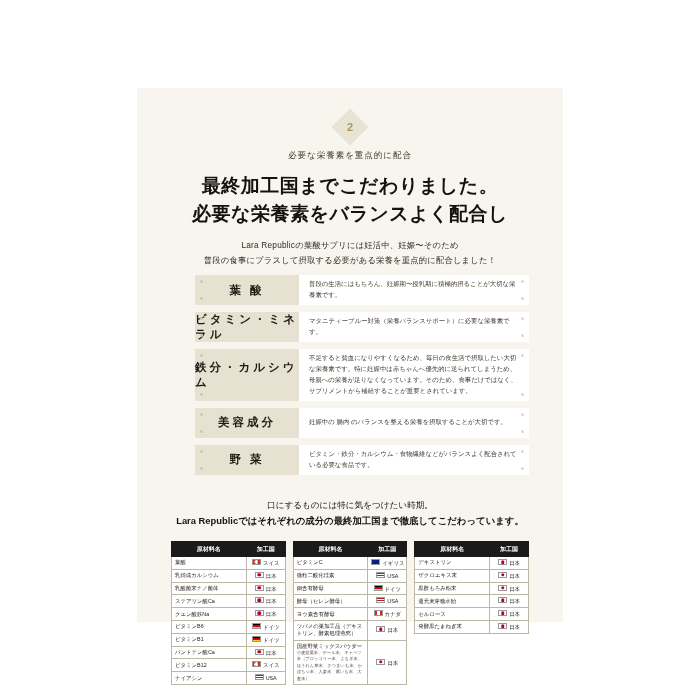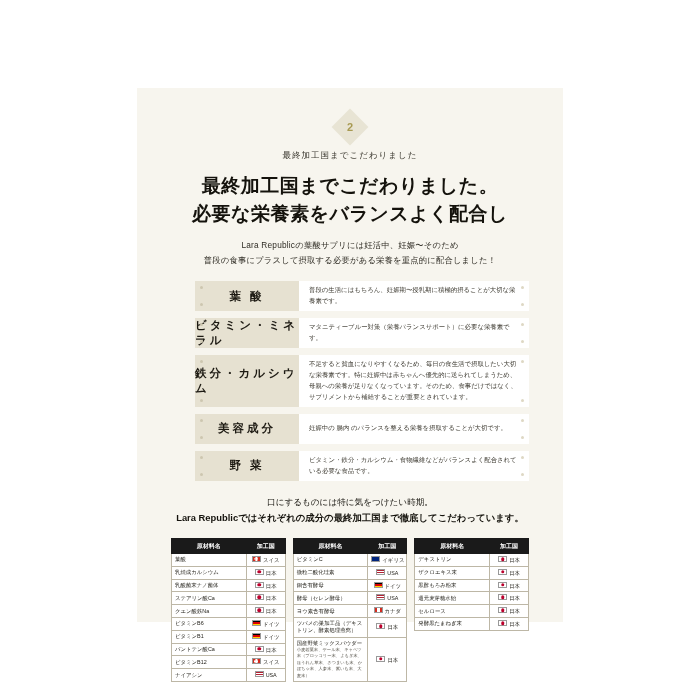--- a/index.html
+++ b/index.html
@@ -33,21 +33,21 @@
   h1{
     text-align:center;margin:10px 0 0 0;font-size:19px;line-height:1.45;
     color:#14120c;font-weight:bold;letter-spacing:0.5px;
   }
   .lead{
     text-align:center;font-size:8.3px;color:#2e2b23;line-height:1.75;
     margin-top:11px;letter-spacing:0.2px;
   }
 
   
-  .features{margin-top:14px;padding-left:24px;}
+  .features{margin-top:8px;padding-left:24px;}
   .frow{
     display:flex;align-items:stretch;margin-bottom:7px;min-height:30px;
   }
   .frow .lbl{
     width:104px;flex:0 0 104px;background:#e6e1d1;
     display:flex;align-items:center;justify-content:center;
     font-size:11.5px;font-weight:bold;color:#1d1a13;letter-spacing:3px;
     position:relative;
   }
   .frow .lbl:before,.frow .lbl:after{
@@ -63,21 +63,21 @@
   }
   .frow .desc:before,.frow .desc:after{
     content:"";position:absolute;width:3px;height:3px;border-radius:50%;
     background:#ded8c4;right:5px;
   }
   .frow .desc:before{top:5px;}
   .frow .desc:after{bottom:5px;}
 
   
   .mid{
-    text-align:center;margin-top:14px;font-size:9.4px;color:#15130d;
+    text-align:center;margin-top:23px;font-size:9.4px;color:#15130d;
     line-height:1.8;font-weight:bold;
   }
   .mid .l1{font-weight:normal;font-size:8.6px;}
 
   
   .tables{
     display:flex;gap:7px;margin-top:11px;justify-content:center;
   }
   .tcol{flex:1;}
   table{border-collapse:collapse;width:100%;table-layout:fixed;}
@@ -103,21 +103,21 @@
 <body>
 
 <div class="page">
   <div class="inner">
 
     <div class="badge-wrap">
       <div class="badge">
         <span>2</span>
       </div>
     </div>
-    <div class="sub-head">最終加工国までこだわりました</div>
+    <div class="sub-head">必要な栄養素を重点的に配合</div>
 
     <h1>
       <div>最終加工国までこだわりました。</div>
       <div>必要な栄養素をバランスよく配合し</div>
     </h1>
 
     <div class="lead">
       <div>Lara Republicの葉酸サプリには妊活中、妊娠〜そのため</div>
       <div>普段の食事にプラスして摂取する必要がある栄養を重点的に配合しました！</div>
     </div>

